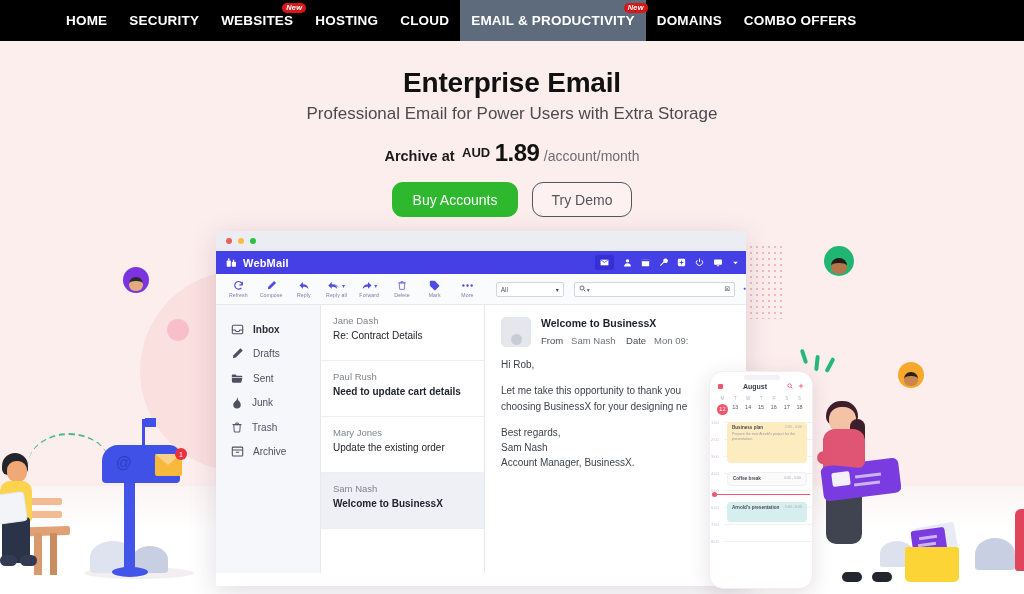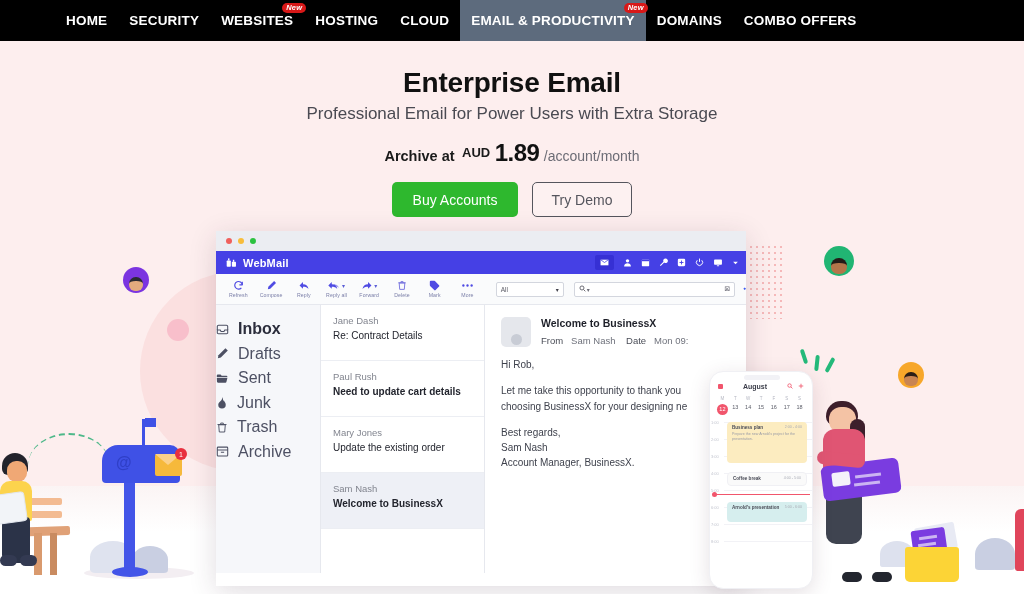--- a/index.html
+++ b/index.html
@@ -93,21 +93,21 @@
   .price-cur { font-size: 13px; font-weight: bold; color: #1a1a1a; vertical-align: 4px; margin-left: 3px;}
   .price-amt { font-size: 24px; font-weight: bold; color: #111111; letter-spacing: -0.5px;}
   .price-per { font-size: 14px; color: #6c6c75; }
 
   .cta-row {
     position: absolute; top: 141px; left: 0; width: 1024px;
     display: flex; justify-content: center; gap: 14px;
   }
   .btn {
     font-size: 14px;
-    border-radius: 5px;
+    border-radius: 11px;
     cursor: pointer;
     display: flex; align-items: center; justify-content: center;
   }
   .btn-buy {
     width: 126px; height: 35px;
     background: #2eb82e; color: #ffffff;
     border: none;
   }
   .btn-demo {
     width: 100px; height: 35px;
@@ -260,22 +260,22 @@
   .wm-toolbar-end { margin-left: 8px; color: #3d5af1; font-size: 8px; }
 
   .wm-body { display: flex; height: 268px; }
   .wm-sidebar {
     width: 105px; background: #f6f7fa;
     border-right: 1px solid #e6e8ee;
     padding-top: 12px;
   }
   .side-item {
     display: flex; align-items: center; gap: 9px;
-    height: 24.5px; 
-    font-size: 16px; color: #4d5063; cursor: pointer;
+    height: 24.5px; padding-left: 15px;
+    font-size: 10px; color: #4d5063; cursor: pointer;
   }
   .side-item.active { font-weight: bold; color: #2b2d3c; }
   .side-item svg { display: block; flex: 0 0 auto; }
 
   .wm-list {
     width: 164px; background: #ffffff;
     border-right: 1px solid #e6e8ee;
   }
   .mail-item {
     padding: 10px 12px 19px 12px;

